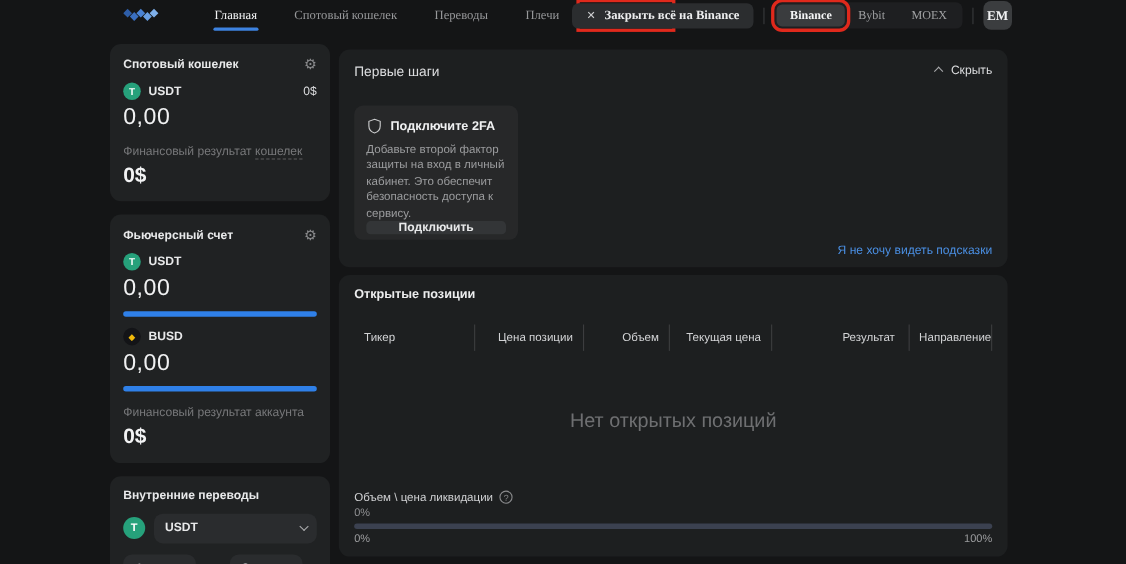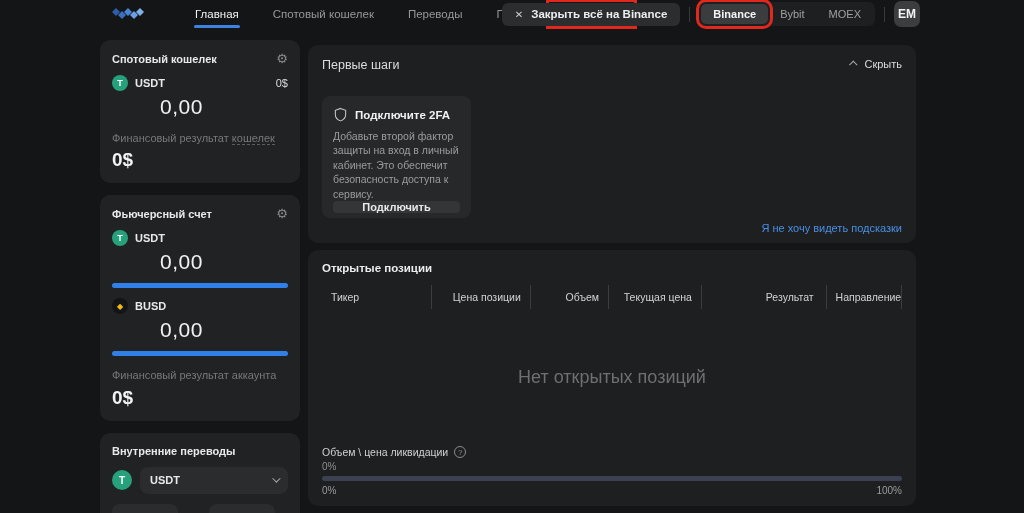--- a/index.html
+++ b/index.html
@@ -7,21 +7,21 @@
     --usdt-green:#26a17b; --busd-gold:#f0b90b; --progress-blue:#2f80e8;
   }
   *{box-sizing:border-box;margin:0;padding:0;}
   html,body{width:1024px;height:513px;overflow:hidden;}
   body{
     background:#141516;
     font-family:"Liberation Sans","DejaVu Sans",sans-serif;
     color:#e6e7e8; position:relative;
   }
   
-  .topnav{position:absolute;left:0;top:0;width:1024px;height:28px;display:flex;align-items:center;}
+  .topnav{position:absolute;left:0;top:0;width:1024px;height:28px;display:flex;align-items:center;font-family:Liberation Serif, serif;}
   .logo{margin-left:112px;display:flex;align-items:center;}
   .tabs{display:flex;align-items:center;margin-left:22px;height:28px;}
   .tab{position:relative;height:28px;display:flex;align-items:center;padding:0 17px;
        font-size:11.5px;color:#97989a;cursor:pointer;white-space:nowrap;}
   .tab.active{color:#f2f3f4;}
   .tab.active::after{content:"";position:absolute;left:16px;right:16px;bottom:0;height:3px;
        background:var(--accent-blue);border-radius:2px;}
   .tab.annotated{outline:3px solid var(--annotation-red);outline-offset:-2px;}
   .nav-right{position:absolute;right:104px;top:0;height:28px;display:flex;align-items:center;gap:9px;}
   .close-all{display:flex;align-items:center;gap:8px;background:#2b2d2f;border:none;color:#ecedee;
@@ -40,21 +40,21 @@
   .card-head{display:flex;align-items:center;justify-content:space-between;margin-bottom:10px;}
   .card-title{font-size:11px;font-weight:bold;color:#e8e9ea;}
   .gear{color:#8a8b8d;font-size:13px;line-height:1;cursor:pointer;}
   .asset-row{display:flex;align-items:center;gap:7px;}
   .coin{width:16px;height:16px;border-radius:50%;display:flex;align-items:center;justify-content:center;
        font-size:9px;font-weight:bold;color:#fff;flex:0 0 16px;}
   .coin.usdt{background:var(--usdt-green);}
   .coin.busd{background:#131417;color:var(--busd-gold);font-size:8px;}
   .asset-sym{font-size:11px;font-weight:bold;color:#e8e9ea;}
   .asset-val{margin-left:auto;font-size:11px;color:#dcdddf;}
-  .big-amount{font-size:21px;color:#f0f1f2;margin-top:4px;letter-spacing:.5px;margin-left:48px;}
+  .big-amount{font-size:21px;color:#f0f1f2;margin-top:4px;letter-spacing:.5px;}
   .result-label{font-size:11px;color:#77787a;margin-top:12px;line-height:1.4;}
   .dash-underline{border-bottom:1px dashed #5c5d5f;}
   .result-value{font-size:19px;font-weight:bold;color:#f2f3f4;margin-top:3px;}
   .bar{height:5px;border-radius:3px;background:var(--progress-blue);margin-top:9px;}
   .fut-asset{margin-top:10px;}
   .fut-asset:first-of-type{margin-top:0;}
   
   .sel-row{display:flex;align-items:center;gap:8px;margin-top:10px;}
   .select{background:#2a2c2e;border-radius:8px;height:27px;display:flex;align-items:center;
        padding:0 10px;font-size:11px;font-weight:bold;color:#e8e9ea;cursor:pointer;}
@@ -76,21 +76,21 @@
   .ob-cards{display:flex;gap:9px;margin-top:24px;}
   .ob-card{width:149px;background:#272829;border-radius:8px;padding:11px;display:flex;flex-direction:column;height:122px;}
   .ob-head{display:flex;align-items:center;gap:7px;}
   .ob-title{font-size:11.5px;font-weight:bold;color:#f0f1f2;}
   .ob-text{font-size:10.5px;color:#9b9c9e;line-height:1.38;margin-top:7px;flex:1;}
   .ob-btn{height:22px;background:#333537;border:none;border-radius:4px;color:#e8e9ea;font-size:11px;
        font-weight:bold;font-family:inherit;cursor:pointer;width:100%;}
   .dismiss-link{position:absolute;right:14px;bottom:9px;font-size:11px;color:var(--link-blue);cursor:pointer;}
   .panel.positions{margin-top:7px;height:256px;padding:12px 14px 10px;display:flex;flex-direction:column;}
   .pos-title{font-size:11.5px;font-weight:bold;color:#ecedee;}
-  .pos-header{display:flex;margin-top:11px;padding-bottom:0;font-size:10.5px;color:#d2d3d5;}
+  .pos-header{display:flex;margin-top:21px;padding-bottom:0;font-size:10.5px;color:#d2d3d5;}
   .pos-cell{border-right:1px solid #3c3d3f;padding:6px 9px;white-space:nowrap;}
   .c-ticker{width:19%;text-align:left;}
   .c-price{width:17%;text-align:right;}
   .c-volume{width:13.5%;text-align:right;}
   .c-current{width:16%;text-align:right;}
   .c-result{width:21.5%;text-align:right;padding-right:12px;}
   .c-direction{width:13%;text-align:center;}
   .pos-empty{flex:1;display:flex;align-items:center;justify-content:center;font-size:18px;color:#6e6f71;}
   .liq{margin-top:auto;}
   .liq-label-row{display:flex;align-items:flex-end;gap:6px;font-size:10.5px;color:#cfd0d2;}

